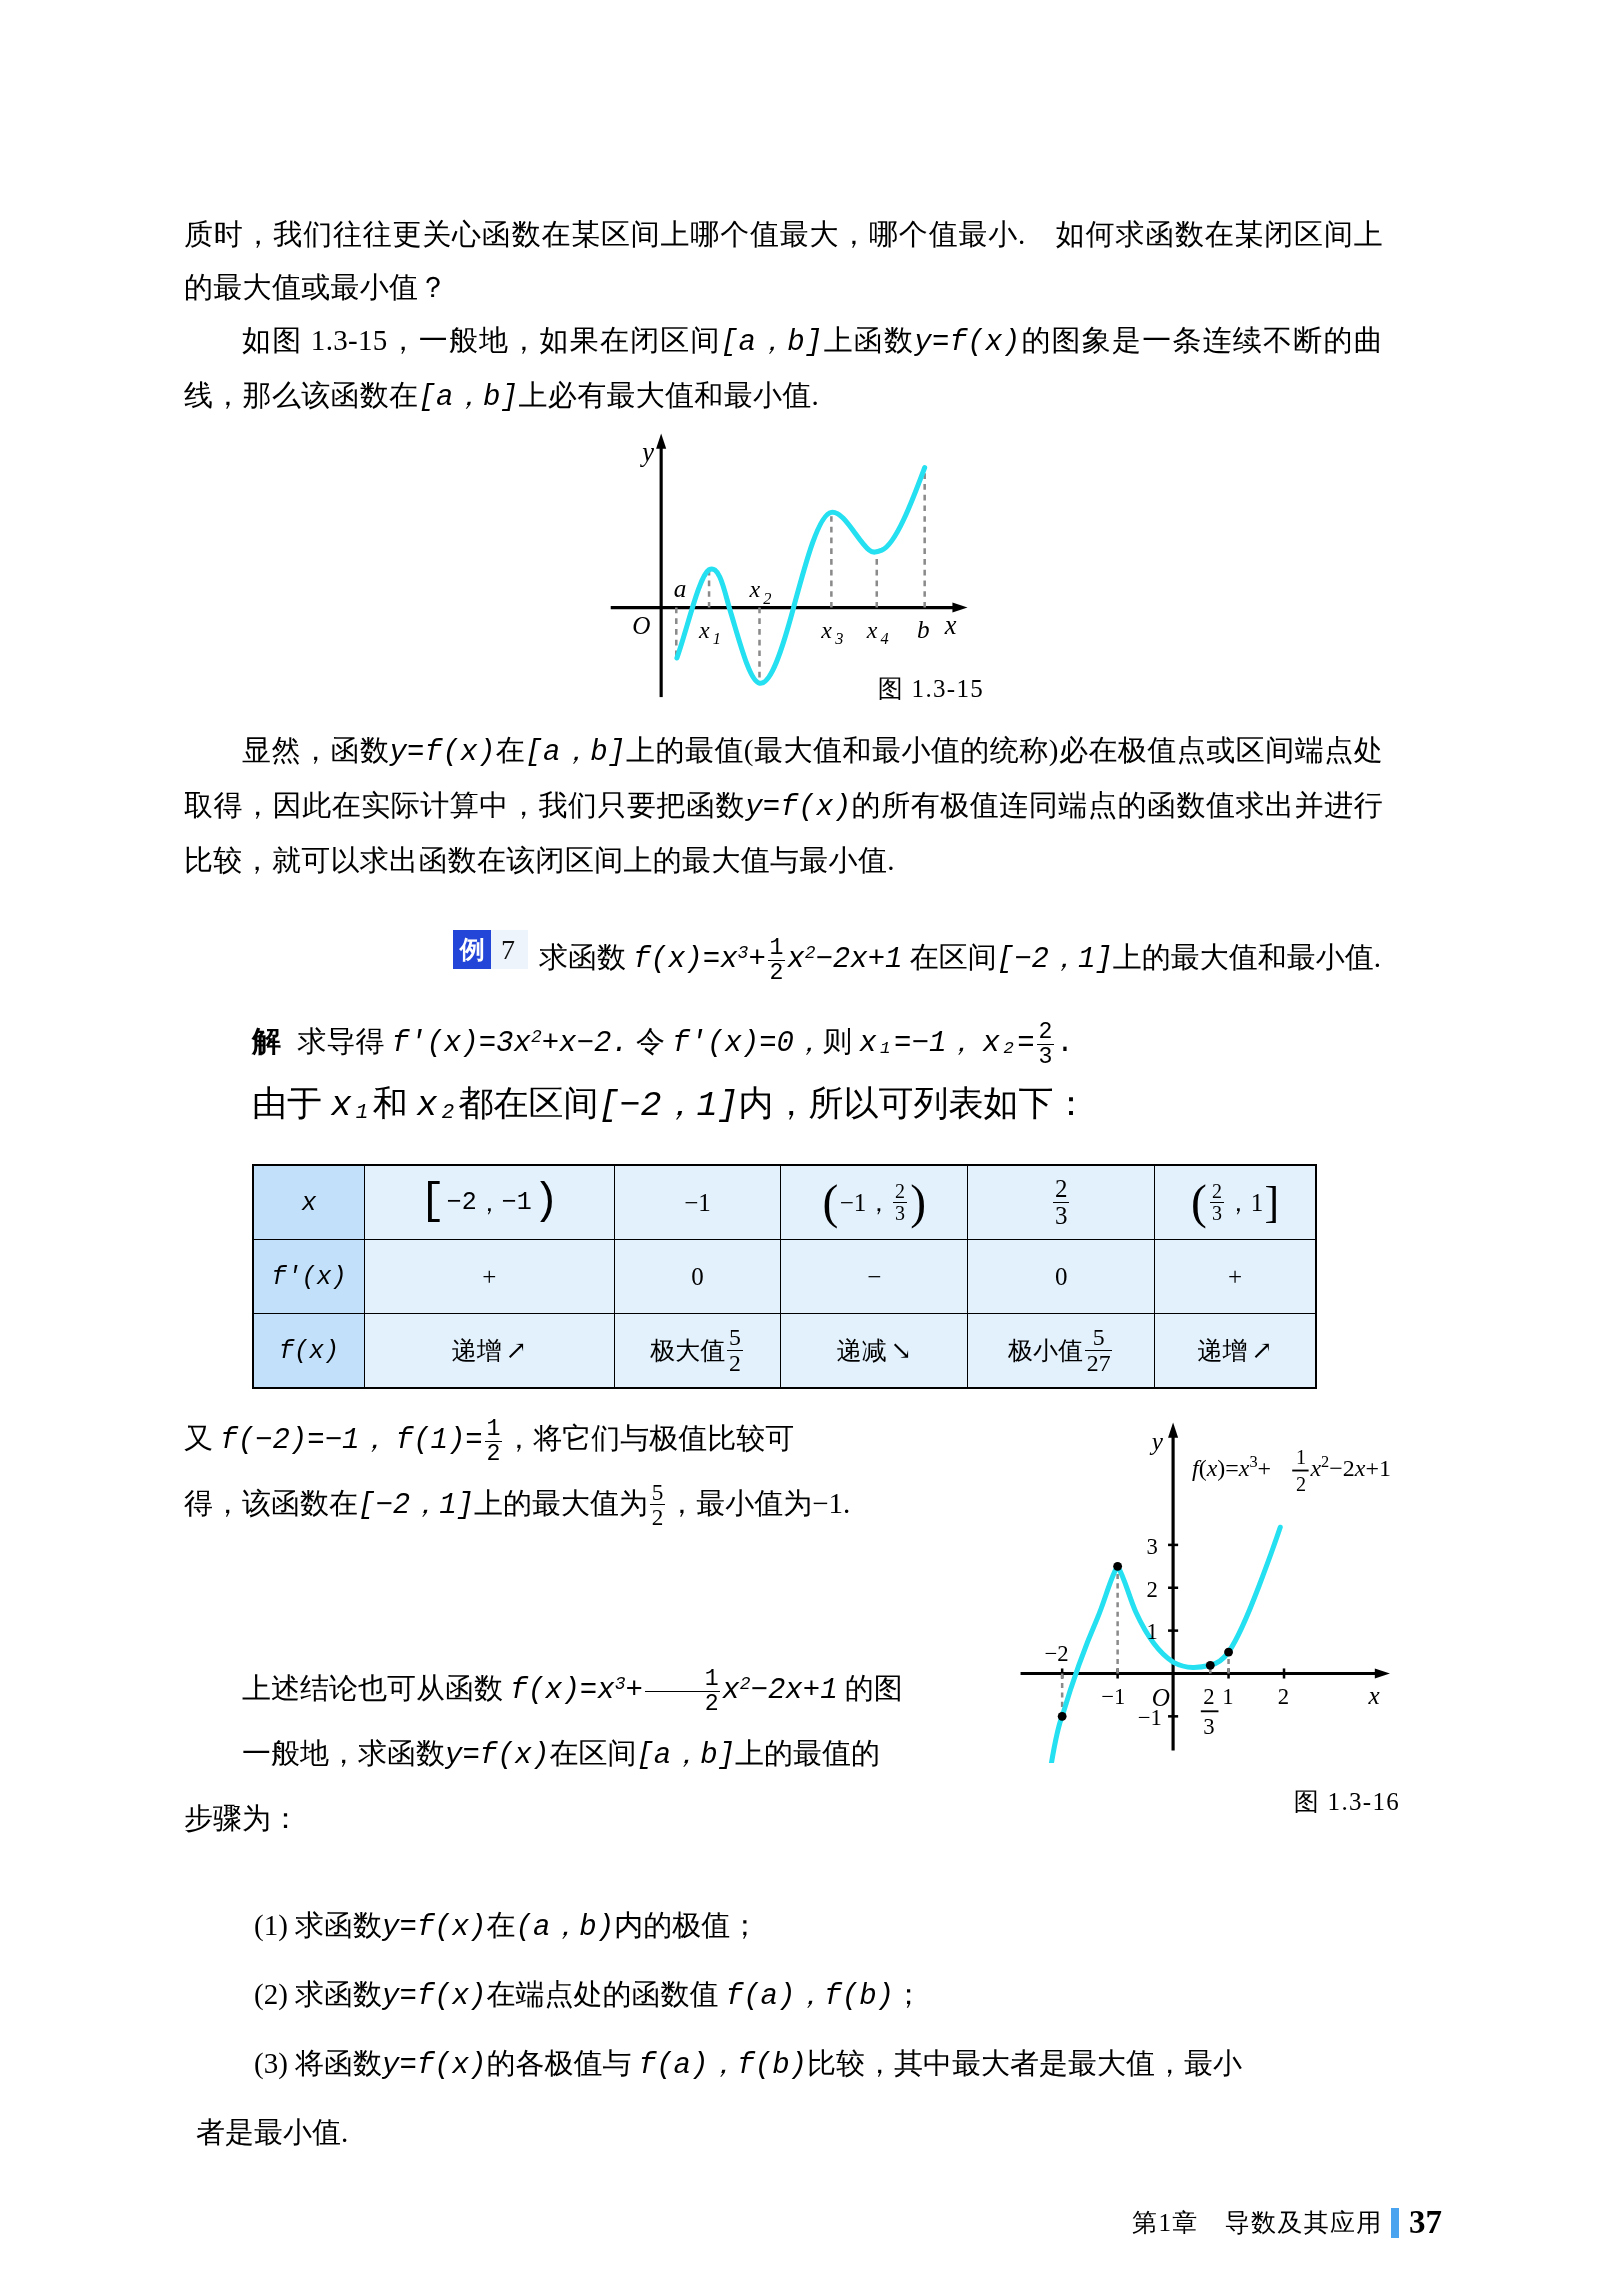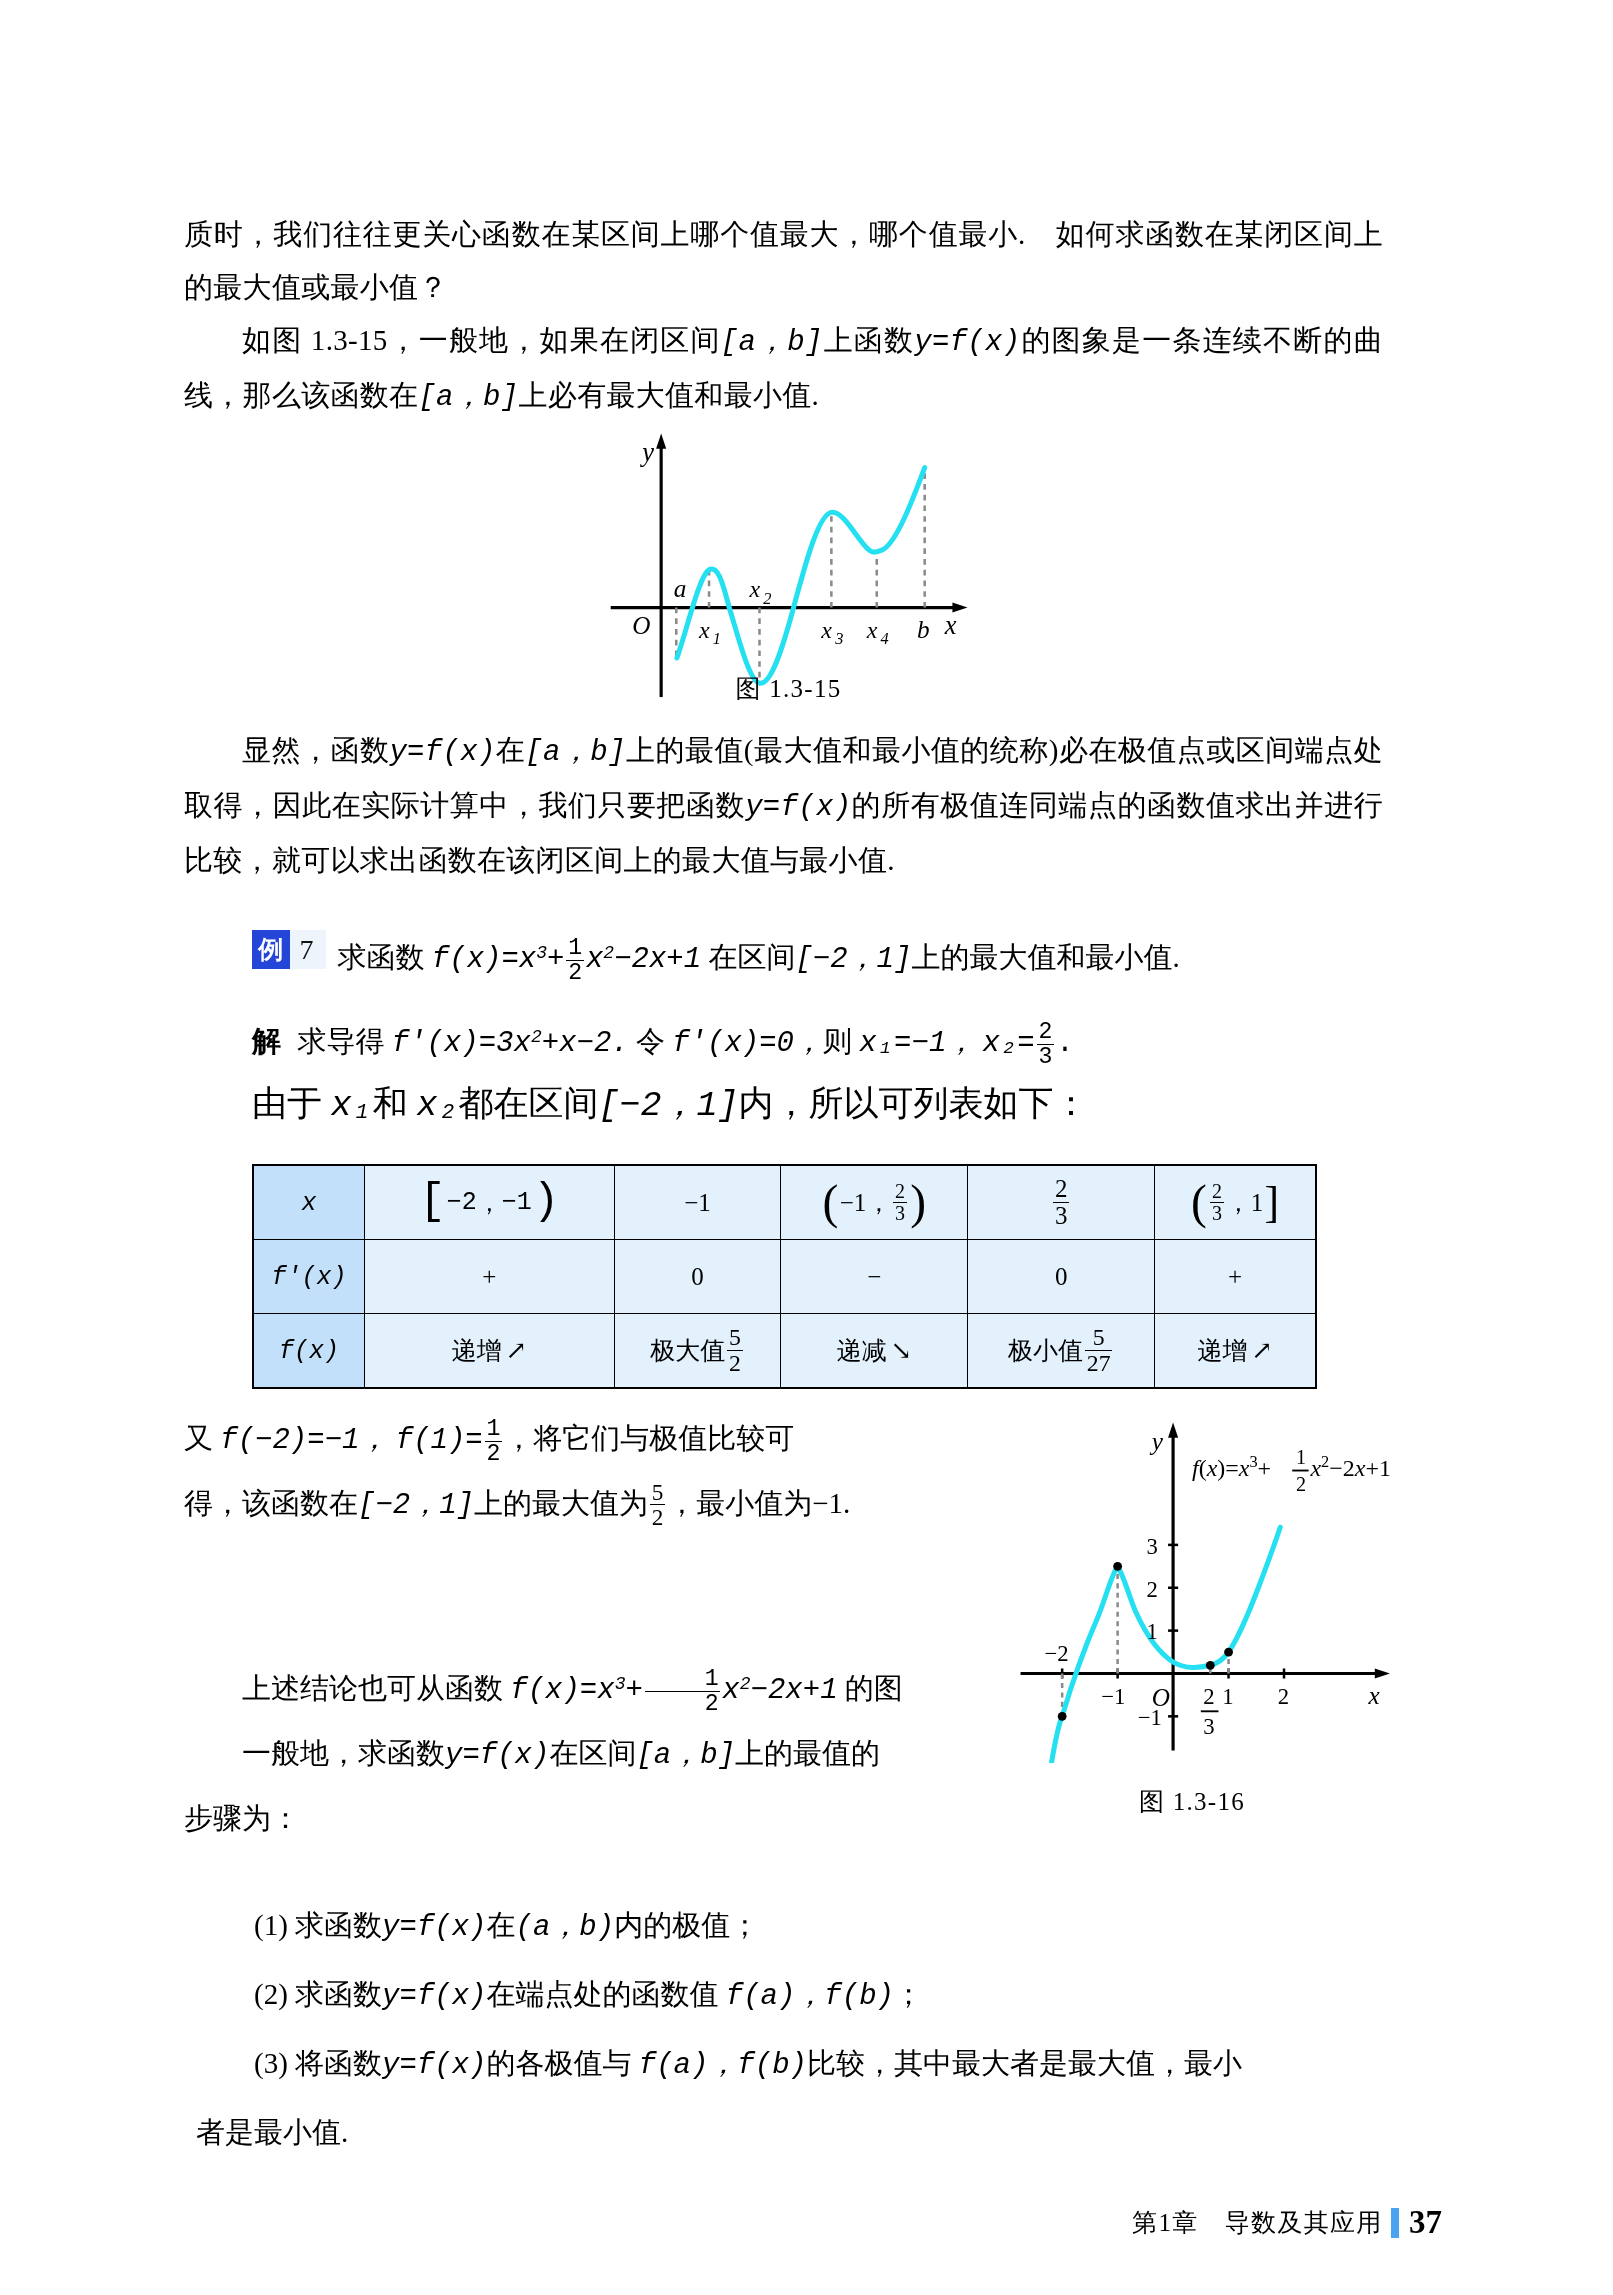--- a/index.html
+++ b/index.html
@@ -49,30 +49,30 @@
   .frac.upr, .frac.upr .num, .frac.upr .den{ font-style:normal; }
 
   
   .fig1wrap{
     position:absolute;
     left:593px; top:426px;
     width:391px; height:290px;
   }
   .figcap{
     font-size:25px;
-    text-align:center;
+    text-align:right;
     letter-spacing:1.3px;
   }
   .fig1cap{
     position:absolute; left:593px; top:672px; width:391px;
   }
 
   
   .exblock{ position:absolute; left:252px; top:926px; width:1129px; }
-  .exrow{ display:flex; align-items:flex-start; }
+  .exrow{ display:flex; align-items:flex-start;justify-content:flex-end; }
   .badge{
     display:inline-block;
     height:39px;
     background:#eef4fb;
     border:0;
     margin-right:11.4px;
     margin-top:3.8px;
     white-space:nowrap;
     flex:0 0 auto;
   }

